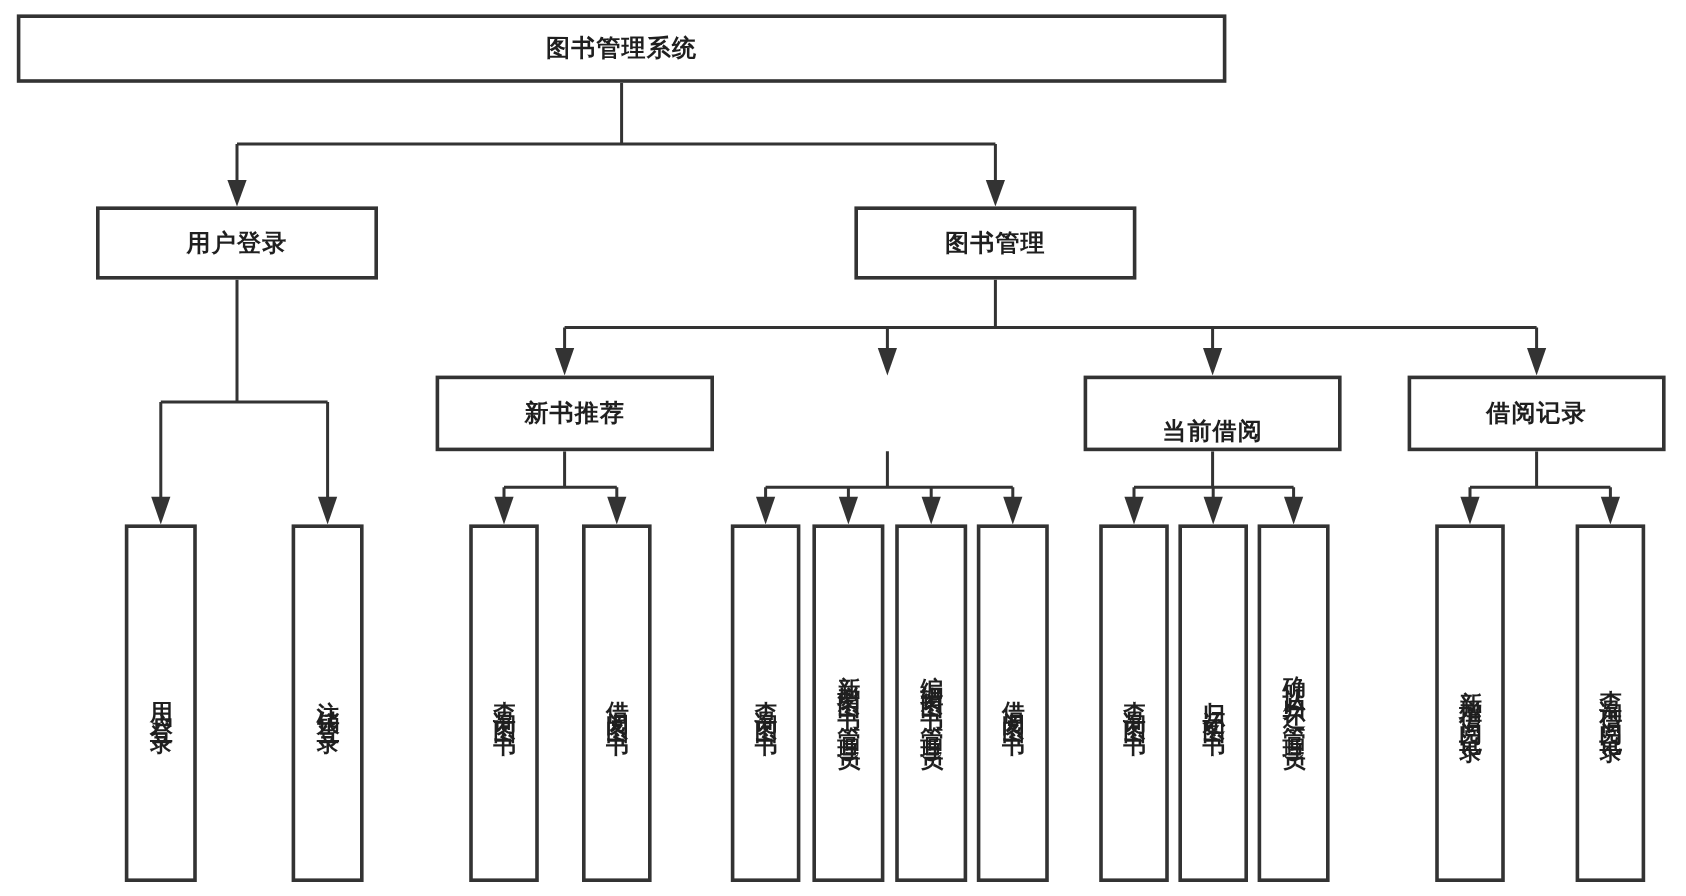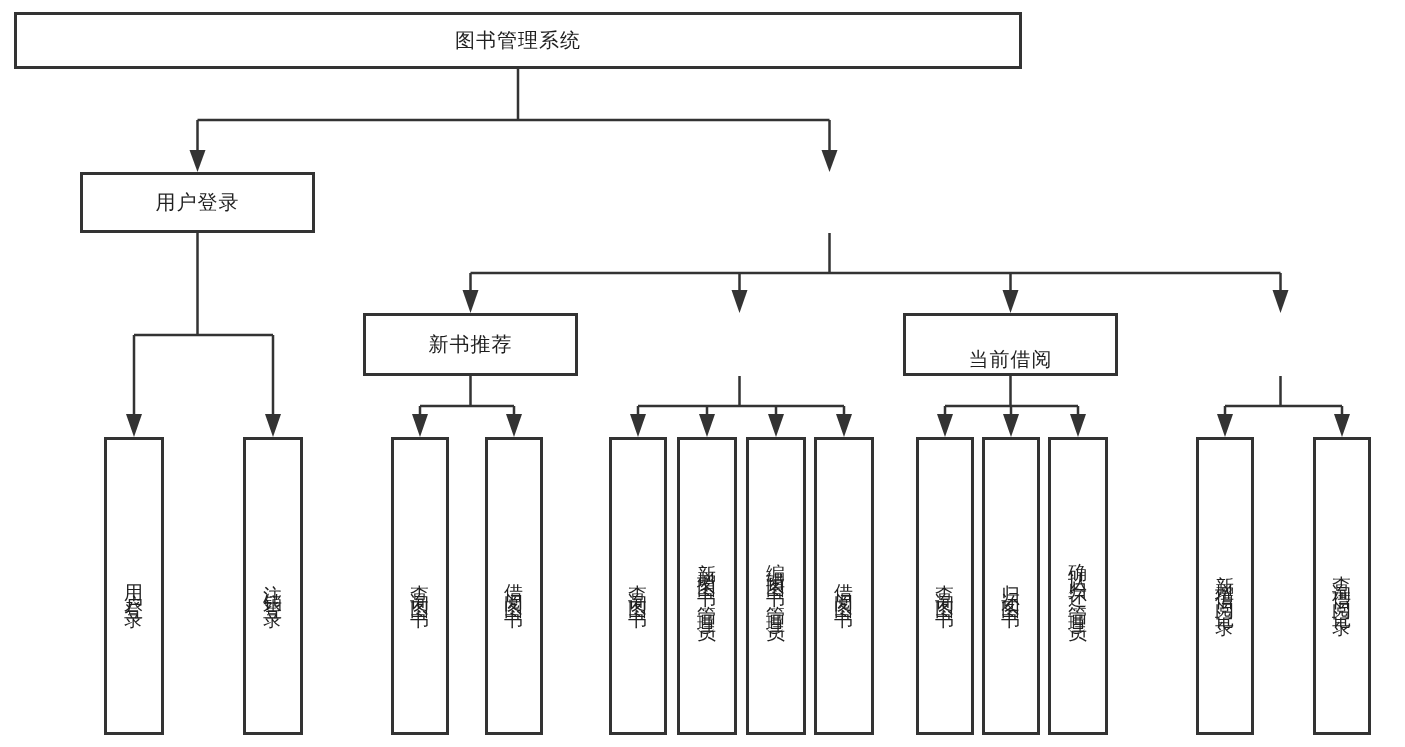--- a/index.html
+++ b/index.html
@@ -18,20 +18,21 @@
   }
   .box {
     position: absolute;
     box-sizing: border-box;
     border: 3px solid #333333;
     background: #ffffff;
     display: flex;
     align-items: center;
     justify-content: center;
     color: #1f1f1f;
+    font-weight: bold;
   }
   .hbox { font-size: 20px; letter-spacing: 1px; }
   .leaf { font-size: 19px; }
   .leaf span {
     writing-mode: vertical-lr;
     text-orientation: mixed;
     letter-spacing: 0.45em;
     line-height: 1;
   }
   .watermark {
@@ -100,26 +101,32 @@
     </g>
   </svg>
 
   <div class="box hbox" style="left:14px; top:12px; width:1008px; height:57px;">
     <span>图书管理系统</span>
   </div>
 
   <div class="box hbox" style="left:80px; top:172px; width:235px; height:61px;">
     <span>用户登录</span>
   </div>
+  <div class="box hbox" style="left:712px; top:172px; width:235px; height:61px;">
+    <span>图书管理</span>
+  </div>
 
-  <div class="box hbox" style="left:363px; top:313px; width:215px; height:63px;">
+  <div class="box hbox" style="left:363px; top:313px; width:232px; height:63px;">
     <span>新书推荐</span>
   </div>
   <div class="box hbox" style="left:903px; top:313px; width:215px; height:63px;align-items:flex-end;">
     <span>当前借阅</span>
+  </div>
+  <div class="box hbox" style="left:1173px; top:313px; width:215px; height:63px;">
+    <span>借阅记录</span>
   </div>
 
   <div class="box leaf" style="left:104px; top:437px; width:60px; height:298px;">
     <span>用户登录</span>
   </div>
   <div class="box leaf" style="left:243px; top:437px; width:60px; height:298px;">
     <span>注销登录</span>
   </div>
 
   <div class="box leaf" style="left:391px; top:437px; width:58px; height:298px;">

